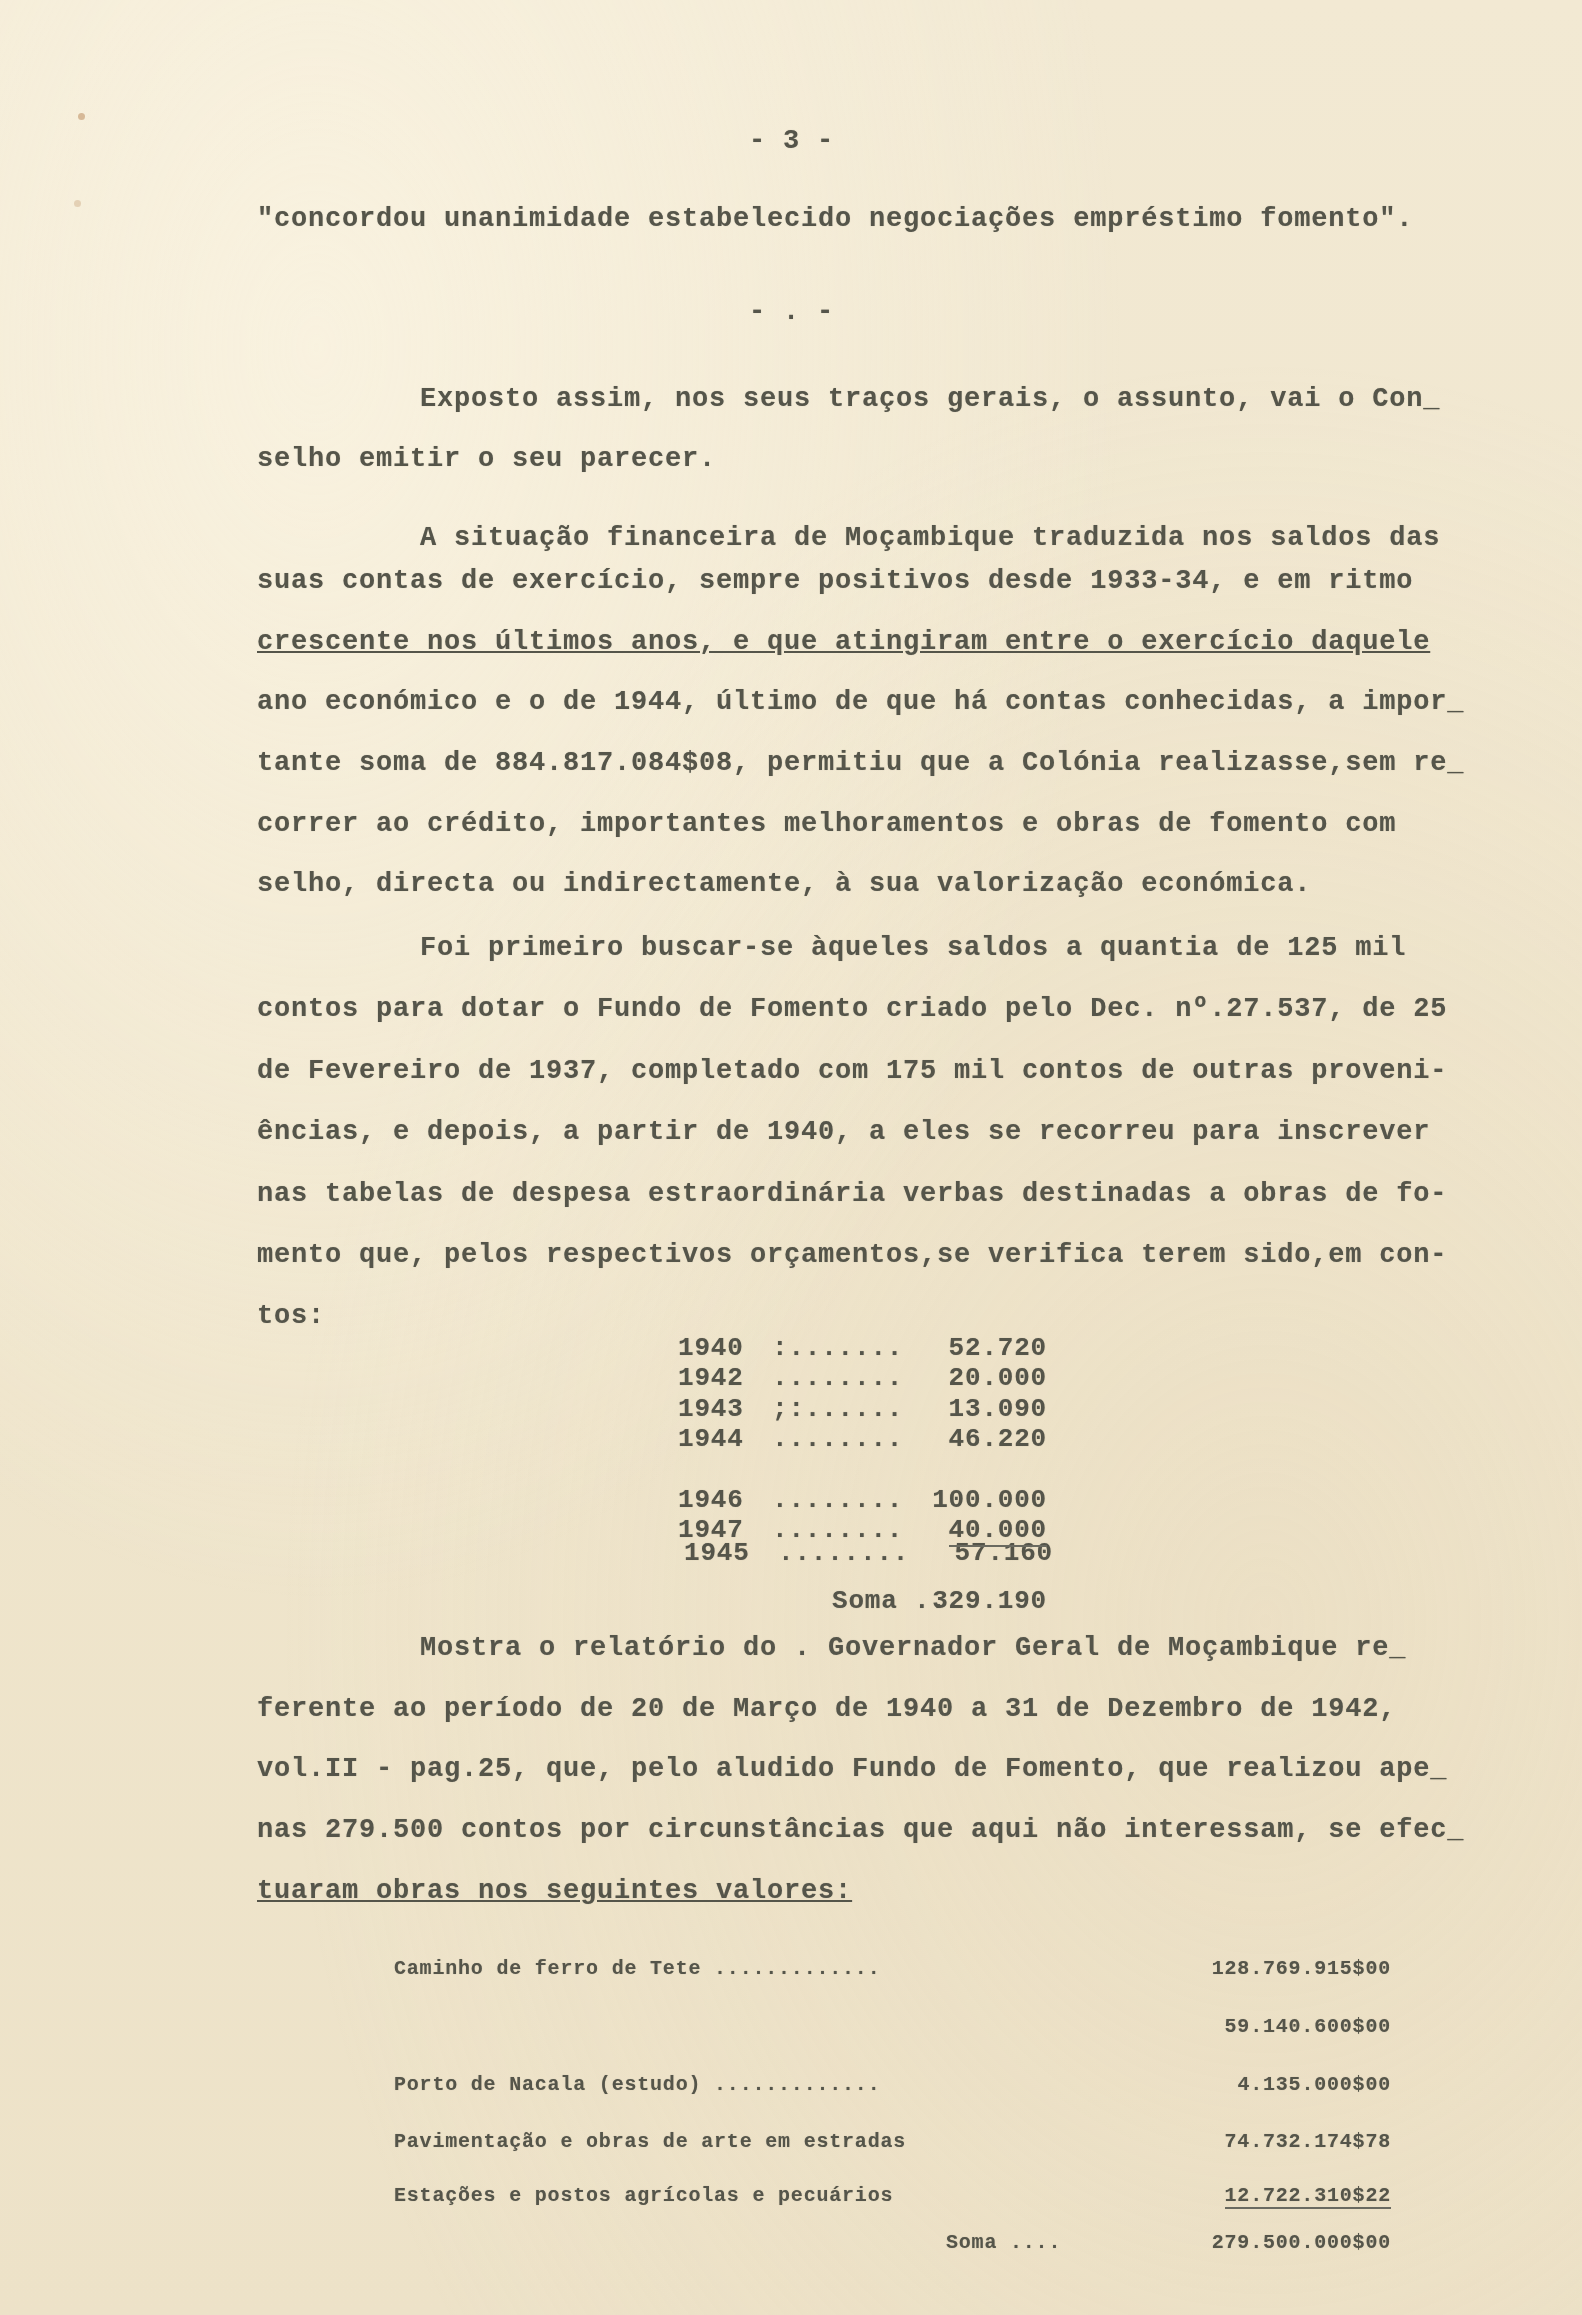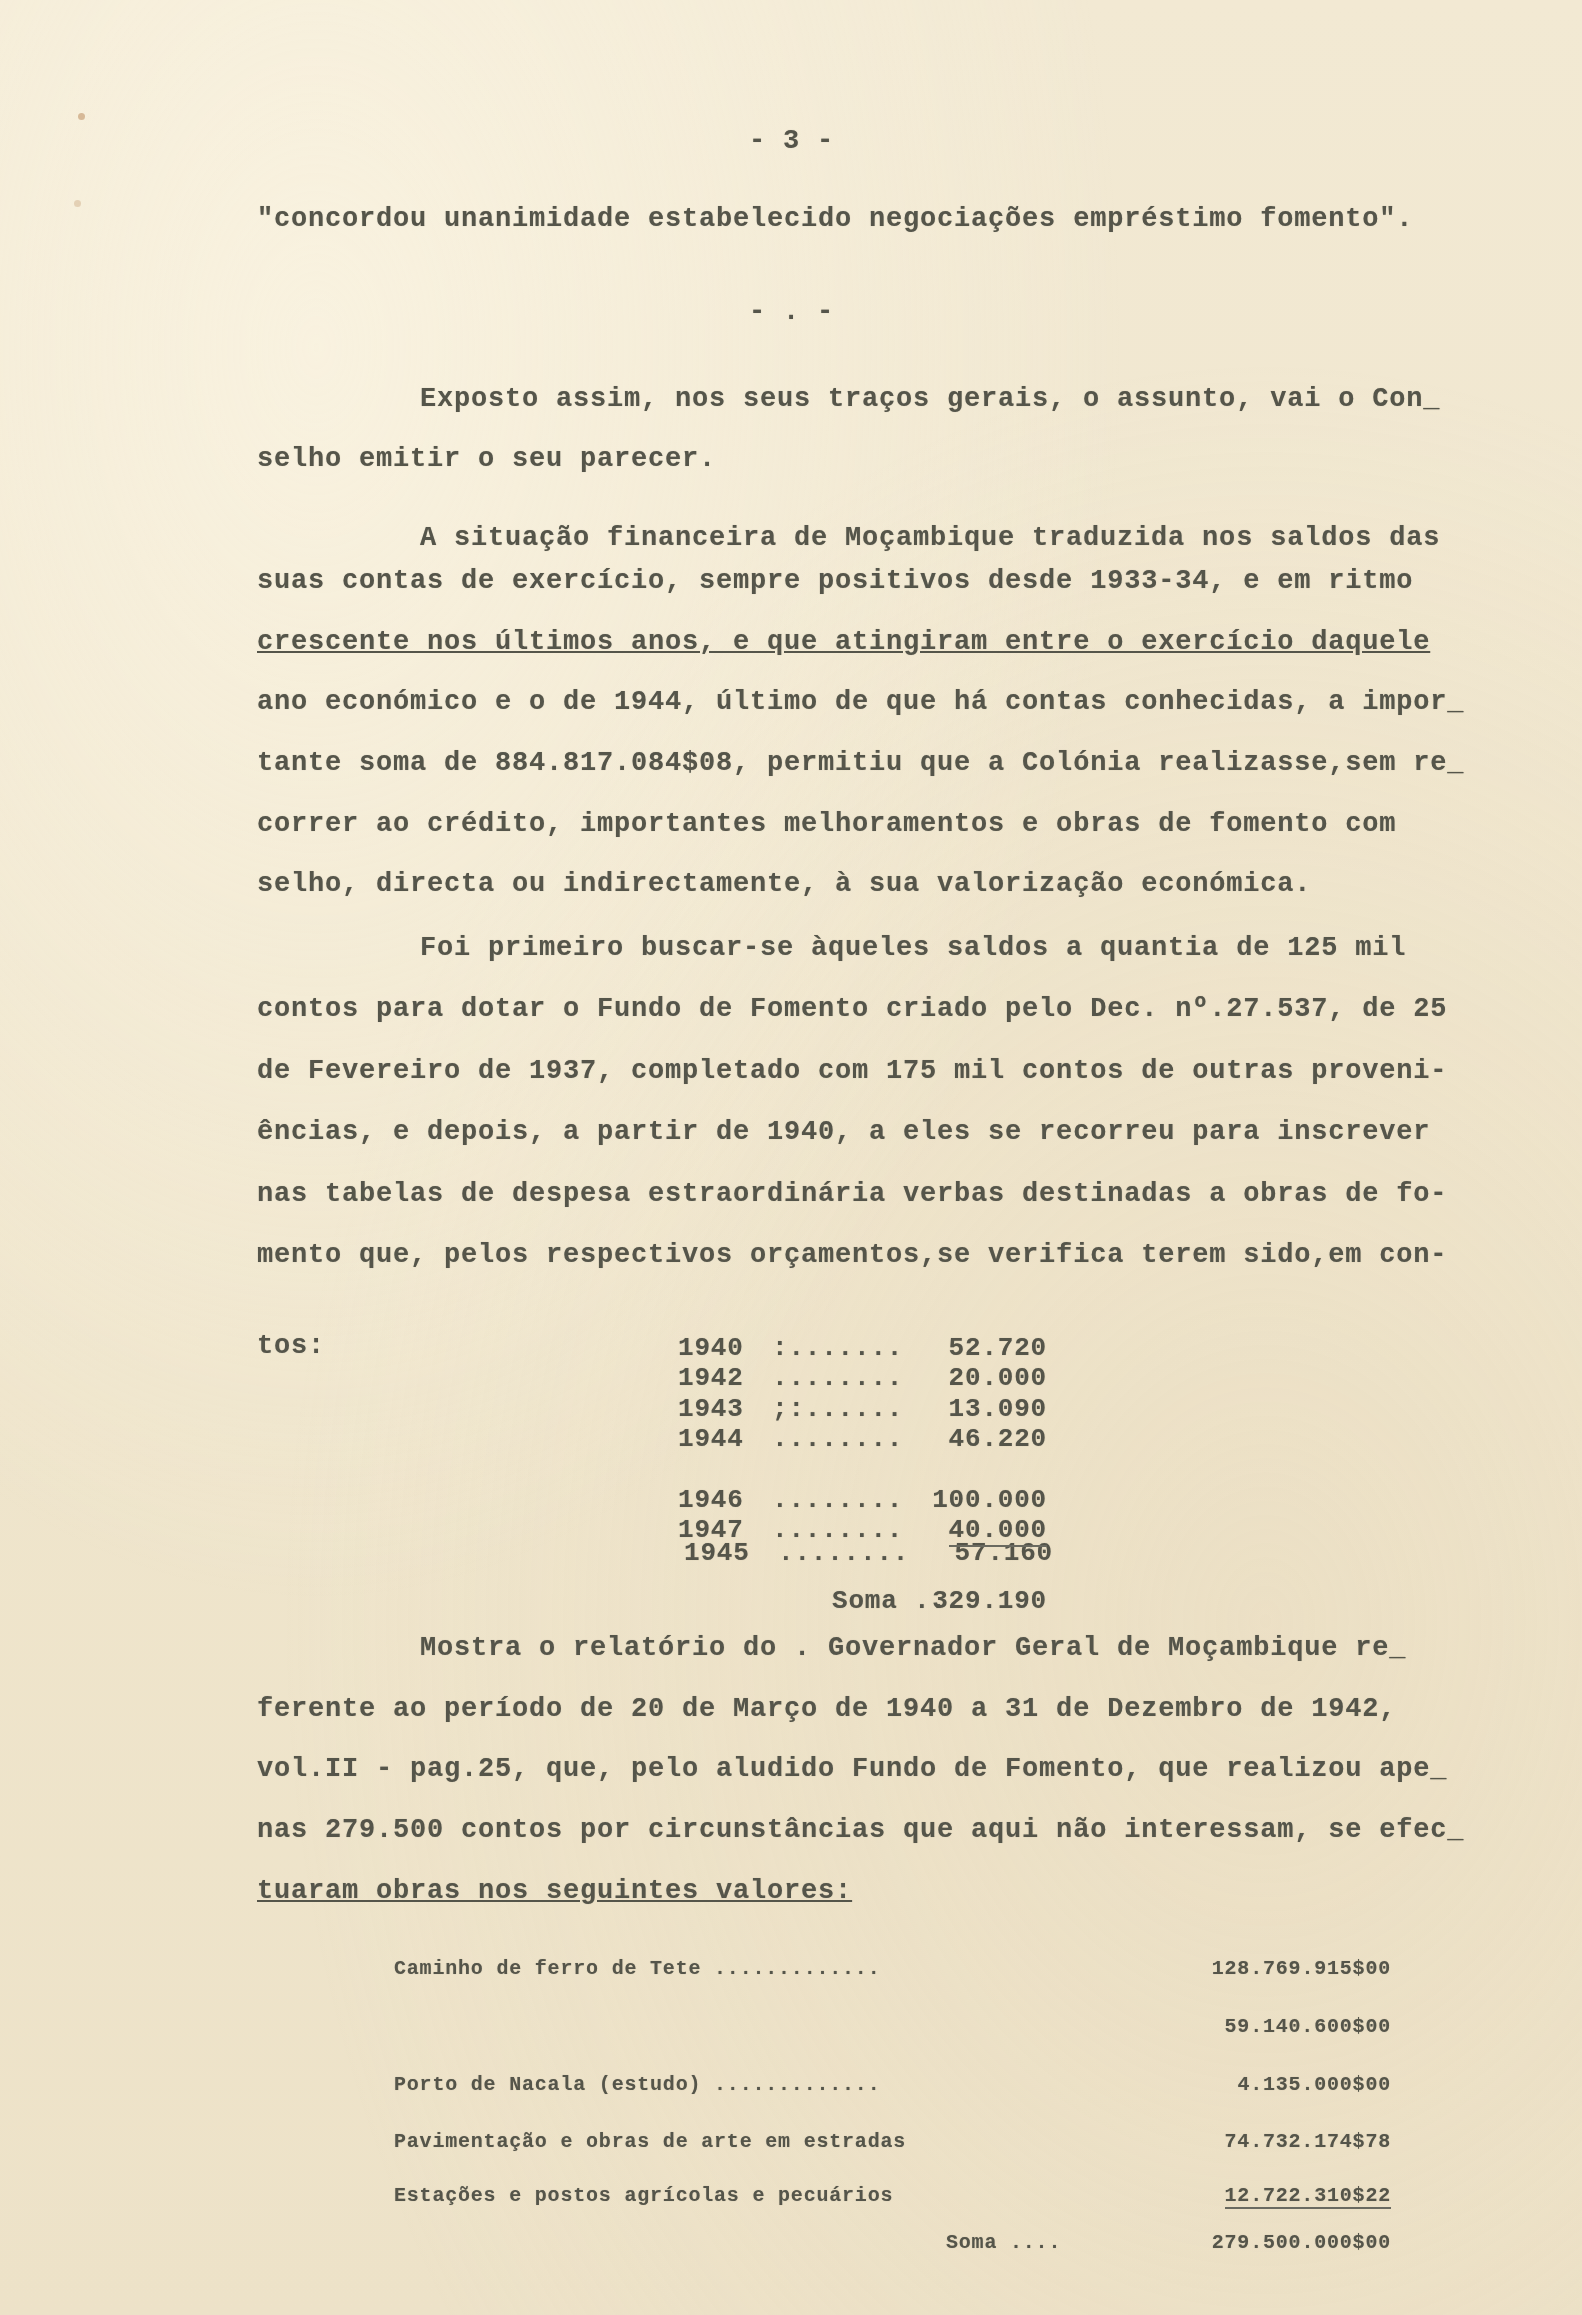--- a/index.html
+++ b/index.html
@@ -58,21 +58,21 @@
     <div class="abs tw line" style="top:869px;">selho, directa ou indirectamente, à sua valorização económica.</div>
   </div>
 
   <div>
     <div class="abs tw line indent" style="top:933px;">Foi primeiro buscar-se àqueles saldos a quantia de 125 mil</div>
     <div class="abs tw line" style="top:994px;">contos para dotar o Fundo de Fomento criado pelo Dec. nº.27.537, de 25</div>
     <div class="abs tw line" style="top:1056px;">de Fevereiro de 1937, completado com 175 mil contos de outras proveni-</div>
     <div class="abs tw line" style="top:1117px;">ências, e depois, a partir de 1940, a eles se recorreu para inscrever</div>
     <div class="abs tw line" style="top:1179px;">nas tabelas de despesa estraordinária verbas destinadas a obras de fo-</div>
     <div class="abs tw line" style="top:1240px;">mento que, pelos respectivos orçamentos,se verifica terem sido,em con-</div>
-    <div class="abs tw line" style="top:1301px;margin-top:30px;">tos:</div>
+    <div class="abs tw line" style="top:1301px;">tos:</div>
   </div>
 
   <div>
     <div class="yr-row tw" style="top:1333px;">
       <span class="yr">1940</span>
       <span class="dots">:.......</span>
       <span class="val">52.720</span>
     </div>
     <div class="yr-row tw" style="top:1363px;">
       <span class="yr">1942</span>

